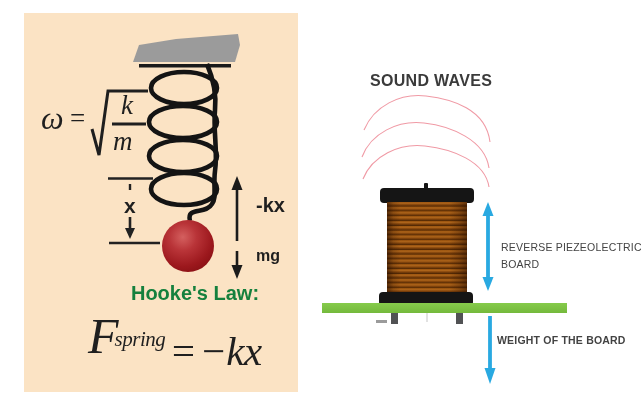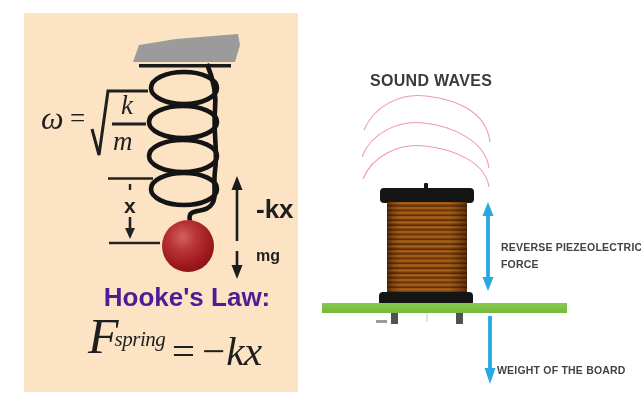--- a/index.html
+++ b/index.html
@@ -8,31 +8,31 @@
   .abs{position:absolute;}
   svg{position:absolute;left:0;top:0;}
   .lbl{position:absolute;color:#1f1f1f;white-space:nowrap;}
   .serif{font-family:"Liberation Serif","DejaVu Serif",serif;}
   
   .omega{left:41px;top:100px;font-size:32px;font-style:italic;}
   .eq1{left:70px;top:103px;font-size:27px;}
   .frac-k{left:121px;top:90px;font-size:27px;font-style:italic;}
   .frac-m{left:113px;top:126px;font-size:27px;font-style:italic;}
   .xlab{left:124px;top:194px;font-size:21px;font-weight:700;}
-  .kxlab{left:256px;top:194px;font-size:26px;font-weight:700;}
+  .kxlab{left:256px;top:194px;font-size:20px;font-weight:700;}
   .mglab{left:256px;top:247px;font-size:16px;font-weight:700;}
-  .hookes{left:102px;top:282px;width:170px;text-align:center;font-size:26px;font-weight:700;color:#4c1d95;}
+  .hookes{left:110px;top:282px;width:170px;text-align:center;font-size:20px;font-weight:700;color:#15803d;}
   .formula{left:88px;top:311px;display:flex;align-items:flex-start;color:#1f1f1f;}
   .formula .f{font-family:"Liberation Serif",serif;font-style:italic;font-size:50px;line-height:1;}
   .formula .sub{font-family:"Liberation Serif",serif;font-style:italic;font-size:21px;line-height:1;margin-top:18px;margin-left:-4px;letter-spacing:-0.5px;}
   .formula .rhs{font-family:"Liberation Serif",serif;font-style:italic;font-size:41px;line-height:1;margin-top:20px;margin-left:4px;word-spacing:-7px;letter-spacing:-0.5px;}
   
   .soundwaves{left:370px;top:72px;font-size:16px;font-weight:700;letter-spacing:.3px;color:#3b3b3b;}
-  .revlab{left:501px;top:239px;font-size:10.5px;font-weight:700;letter-spacing:.2px;color:#434343;line-height:17px;}
-  .weightlab{left:497px;top:364px;font-size:10.5px;font-weight:700;letter-spacing:.2px;color:#434343;}
+  .revlab{left:501px;top:239px;font-size:10.5px;font-weight:400;letter-spacing:.2px;color:#434343;line-height:17px;}
+  .weightlab{left:497px;top:334px;font-size:10.5px;font-weight:700;letter-spacing:.2px;color:#434343;}
   
   .capTop{left:380px;top:188px;width:94px;height:15px;background:#151515;border-radius:4px;}
   .capNub{left:424px;top:183px;width:4px;height:7px;background:#151515;border-radius:1px;}
   .coilBody{left:387px;top:202px;width:80px;height:94px;
     background:
       linear-gradient(90deg, rgba(35,12,0,.6) 0, rgba(35,12,0,.2) 8%, rgba(0,0,0,0) 17%, rgba(0,0,0,0) 78%, rgba(35,12,0,.25) 90%, rgba(35,12,0,.55) 100%),
       repeating-linear-gradient(180deg, #9a5410 0px, #ad641a 1.3px, #84450c 2.7px, #552a04 4.3px, #9a5410 4.8px);}
   .capBot{left:379px;top:292px;width:94px;height:14px;background:#151515;border-radius:4px;}
   .board{left:322px;top:303px;width:245px;height:10px;background:linear-gradient(180deg,#86CB4C,#74B93C);}
   .pin1{left:391px;top:313px;width:7px;height:11px;background:#515254;}
@@ -124,16 +124,16 @@
   <div class="lbl mglab">mg</div>
   <div class="lbl hookes">Hooke's Law:</div>
   <div class="formula abs">
     <span class="f">F</span>
     <span class="sub">spring</span>
     <span class="rhs">= −kx</span>
   </div>
   <div class="lbl soundwaves">SOUND WAVES</div>
   <div class="lbl revlab">
     <div>REVERSE PIEZEOLECTRIC</div>
-    <div>FORCE</div>
+    <div>BOARD</div>
   </div>
   <div class="lbl weightlab">WEIGHT OF THE BOARD</div>
 </div>
 
 </body></html>

